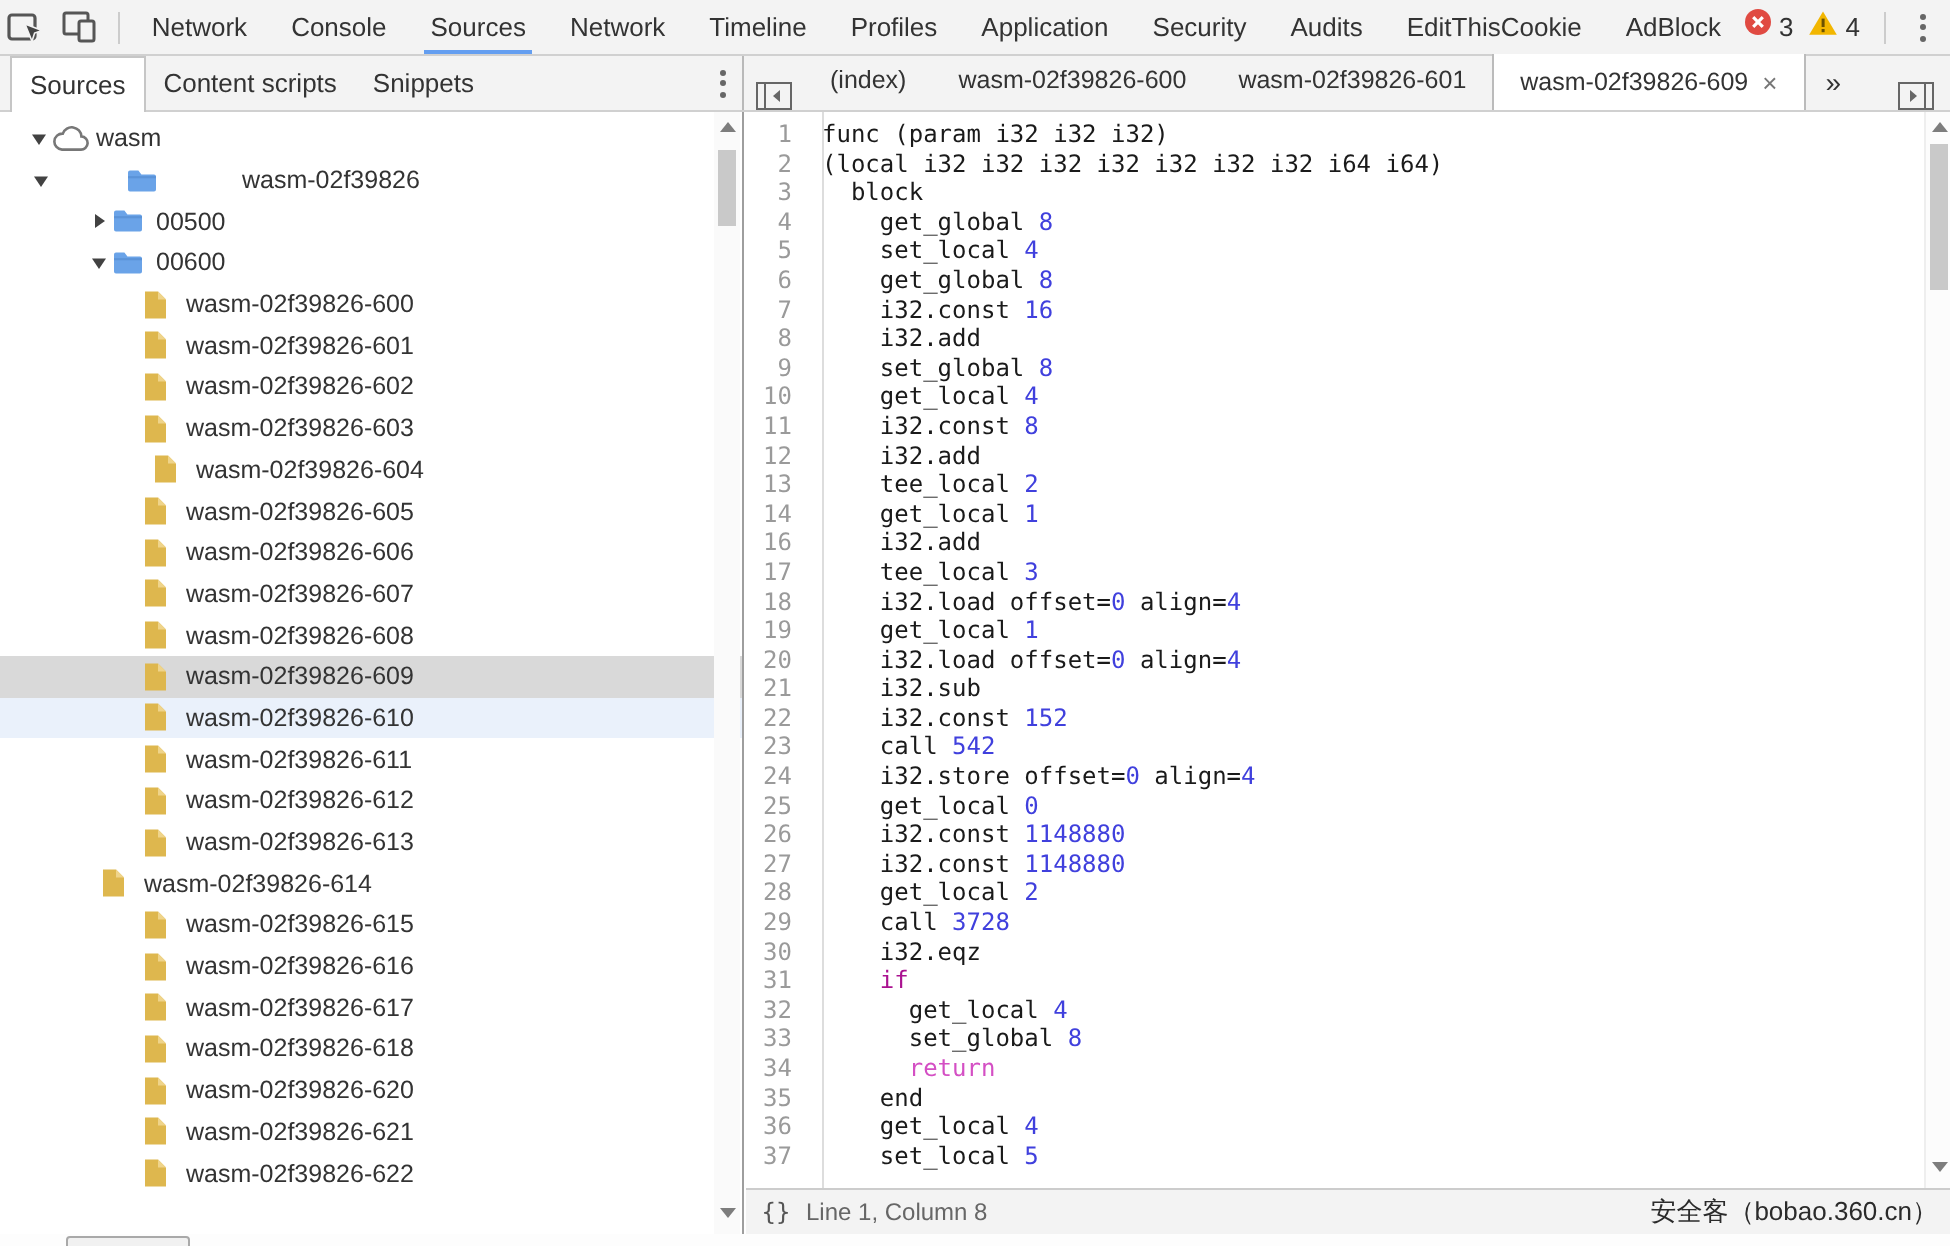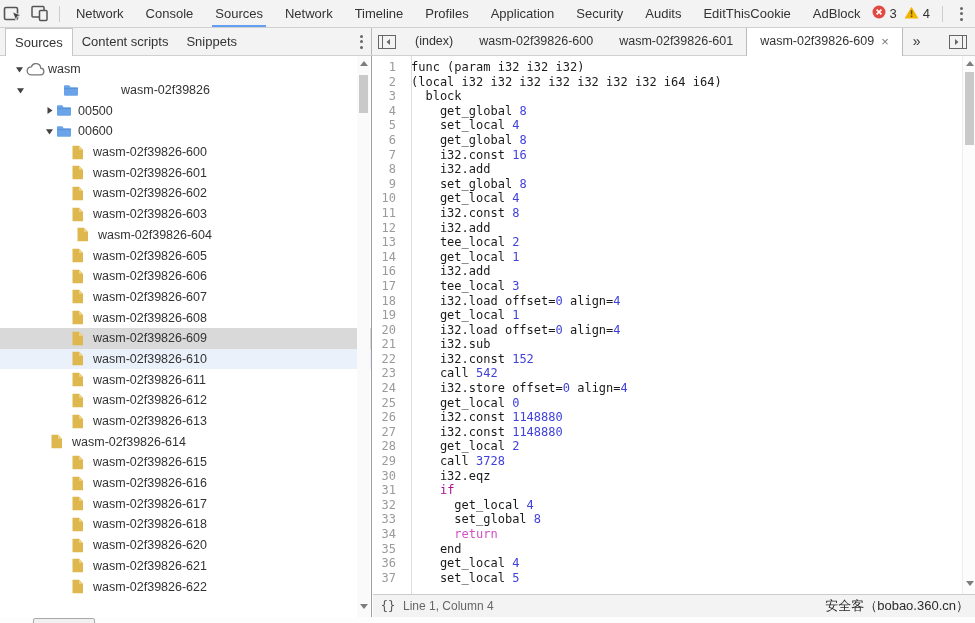--- a/index.html
+++ b/index.html
@@ -22,21 +22,21 @@
 
   
   #row2 { position:absolute; left:0; top:28px; width:975px; height:28px;
           background:#f3f3f3; border-bottom:1px solid #d0d0d0; display:flex; }
   #row2-left { width:372px; flex:none; border-right:1px solid #b9b9b9;
                display:flex; align-items:stretch; padding-left:5px; }
   #panel-tabs { display:flex; align-items:stretch; }
   .ptab { padding:0 9px; line-height:27px; font-size:13px; color:#333; white-space:nowrap; }
   .ptab.active { background:#fff; border:1px solid #c6c6c6; border-bottom:none; height:28px; position:relative; z-index:2; }
   #row2-left .kebab { margin-left:auto; padding:0 8px; align-self:center; }
-  #row2-right { flex:1; display:flex; align-items:center; }
+  #row2-right { flex:1; display:flex; align-items:flex-end; }
   .navtoggle { width:30px; display:flex; align-items:center; justify-content:center; flex:none; }
   #editor-tabs { display:flex; align-items:stretch; }
   .etab { padding:0 13px; line-height:27px; font-size:12.5px; color:#333; white-space:nowrap; }
   .etab.active { background:#fff; border-left:1px solid #bbb; border-right:1px solid #bbb; height:28px; position:relative; z-index:2; display:flex; align-items:center; }
   .etab .close { margin-left:7px; color:#777; font-size:13px; line-height:1; }
   .more-tabs { padding:0 10px; line-height:27px; font-size:14px; color:#333; }
   .drawer-toggle { margin-left:auto; width:34px; display:flex; align-items:center; justify-content:center; }
 
   
   #sidebar { position:absolute; left:0; top:56px; width:372px; height:561px;
@@ -619,19 +619,19 @@
       </span>
     <span class="sb-thumb" style="top:16px;height:73px"></span>
     <span class="sb-arrow" style="top:521px">
         <span class="tri-down"></span>
       </span>
   </div>
 </div>
 
 <div id="statusbar">
   <span class="fmt-btn">{}</span>
-  <span>Line 1, Column 4</span>
+  <span>Line 1, Column 8</span>
   <span class="watermark">安全客（bobao.360.cn）</span>
 </div>
 
 <div id="bottomstrip">
   <span id="partial-box"></span>
 </div>
 
 </body></html>

